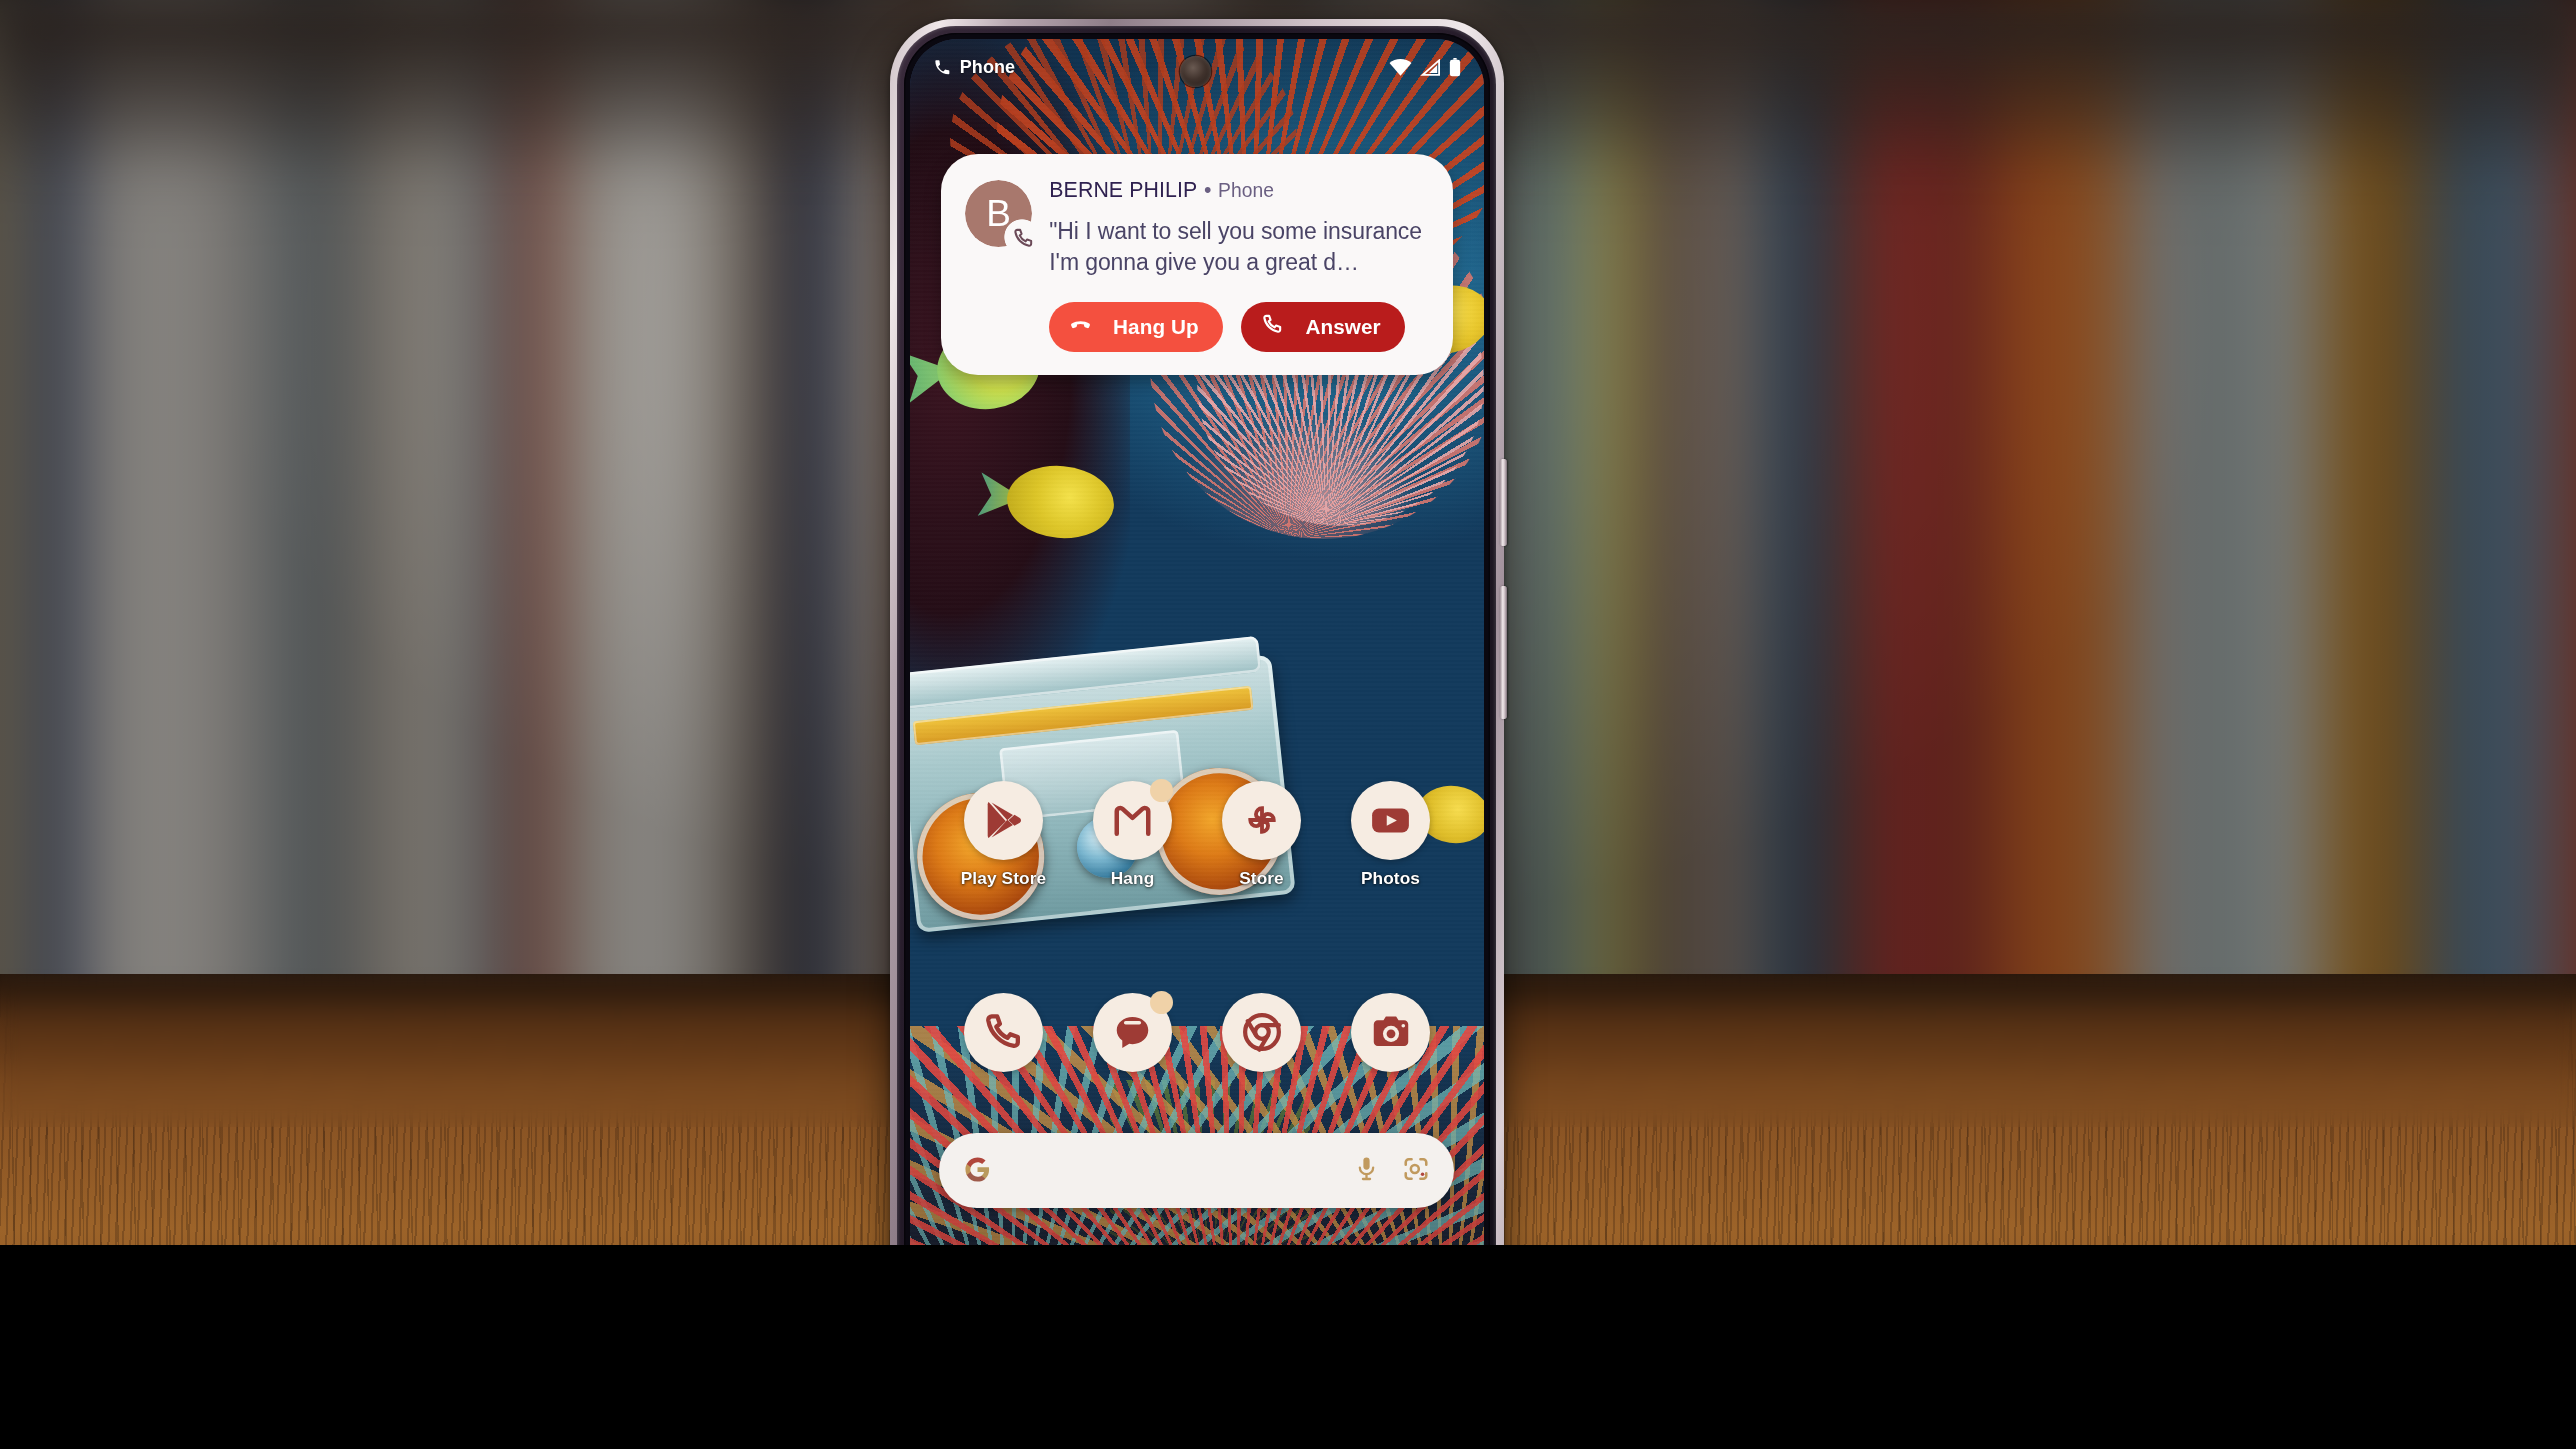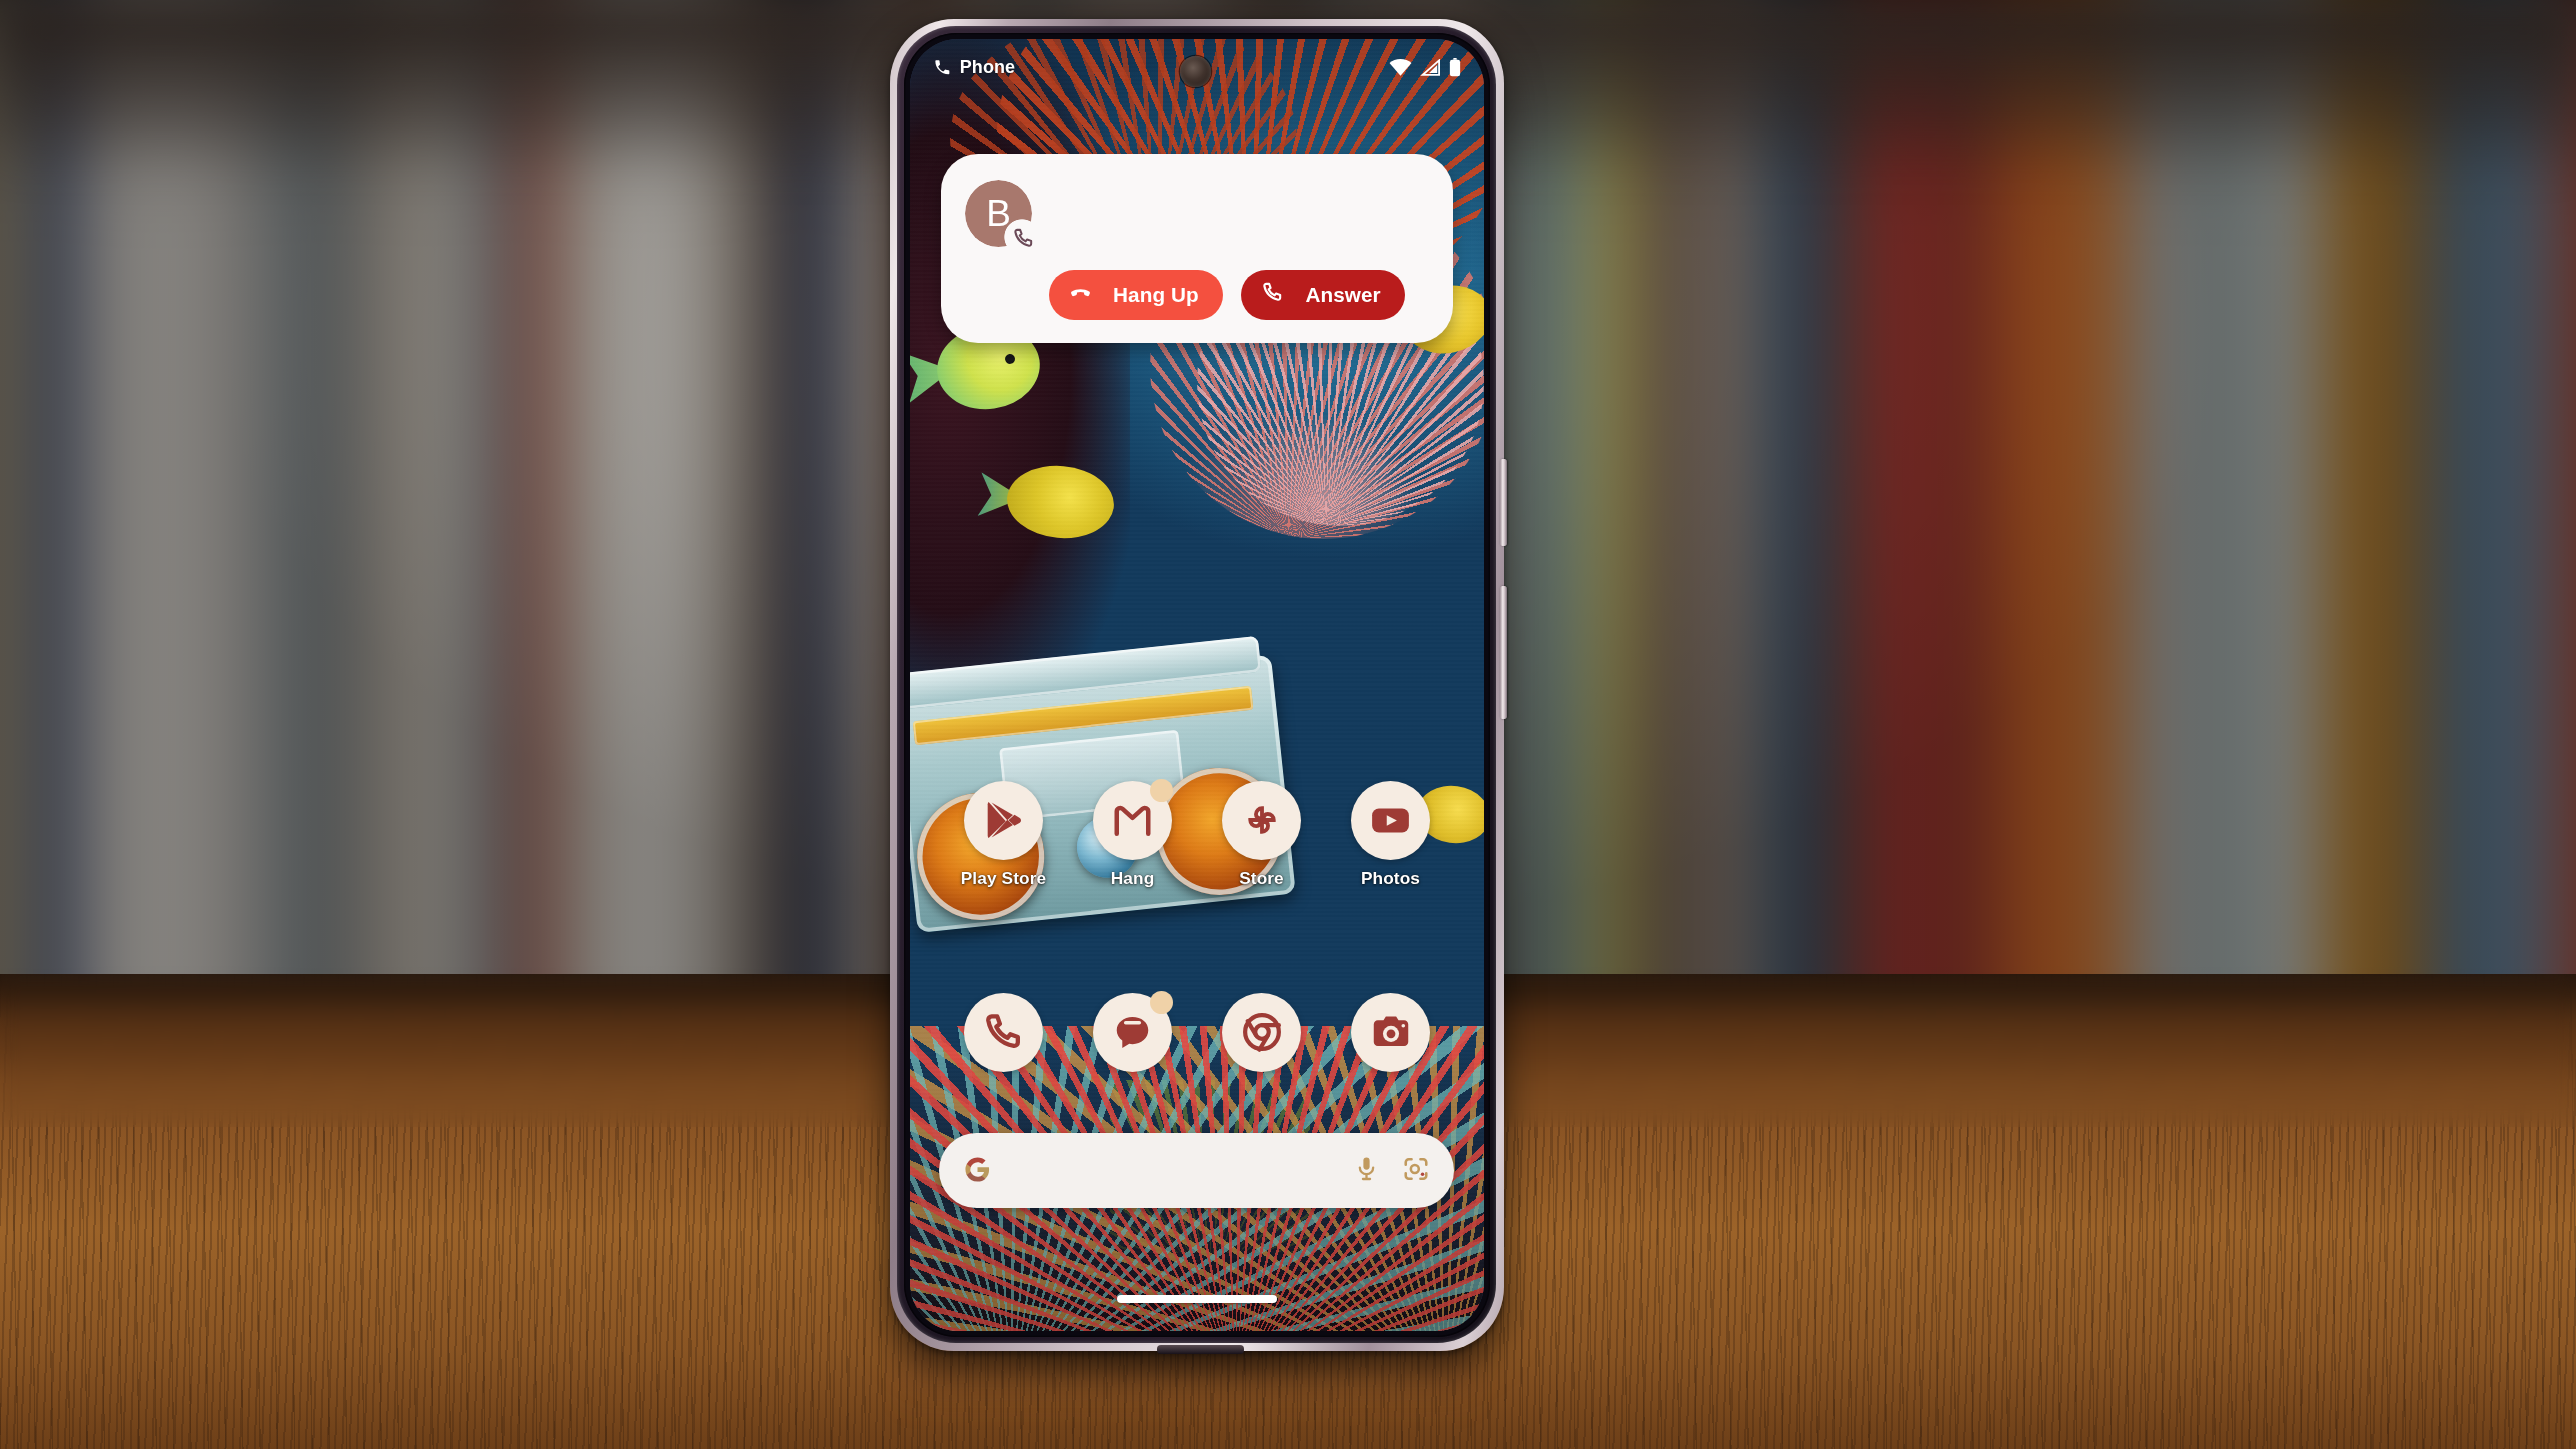--- a/index.html
+++ b/index.html
@@ -1,19 +1,19 @@
 <!DOCTYPE html>
 <html style="font-size:10.7px"><head>
 <meta charset="utf-8">
 <style>
   html,body{margin:0;padding:0;background:#000;}
   body{width:2576px;height:1449px;overflow:hidden;font-family:"Liberation Sans",sans-serif;}
 
   
-  #scene{position:relative;width:2576px;height:1449px;overflow:hidden;}
+  #scene{position:relative;width:2576px;height:1245px;overflow:hidden;}
 
   
   .bg-shelf{
     position:absolute;left:0;top:0;width:2576px;height:1014px;
     background:
       linear-gradient(180deg, rgba(40,30,26,.55) 0%, rgba(40,30,26,0) 22%),
       linear-gradient(90deg,
         #6b5a4e 0px,   #6b5a4e 31px,
         #8d8275 31px,  #8d8275 64px,
         #c9b98e 64px,  #c9b98e 100px,
@@ -484,20 +484,26 @@
       <div class="notif">
         <div class="notif-top">
           <div class="avatar-wrap">
             <div class="avatar">B</div>
             <div class="avatar-badge">
               <svg width="23" height="23" viewBox="0 0 24 24" fill="none" stroke="#6b4a58" stroke-width="2.1" stroke-linecap="round" stroke-linejoin="round">
                 <path d="M5.5 3h3l1.5 4.2-2 1.6a13 13 0 0 0 6.2 6.2l1.6-2L20 14.5v3a2 2 0 0 1-2.2 2A17.5 17.5 0 0 1 3.5 5.2 2 2 0 0 1 5.5 3z"></path>
               </svg>
             </div>
           </div>
+          <div class="notif-textcol">
+            <div class="notif-head">
+              <span class="name">BERNE PHILIP</span><span class="sep">•</span><span class="app">Phone</span>
+            </div>
+            <div class="notif-body">"Hi I want to sell you some insurance I'm gonna give you a great d…</div>
+          </div>
         </div>
         <div class="notif-actions">
           <button class="pill pill-hangup">
             <span>
               <svg width="23" height="23" viewBox="0 0 24 24" fill="#fff">
                 <path d="M12 8.5c-3.3 0-6.4.9-9 2.5-.7.4-1 1.3-.7 2l.9 2c.3.7 1.1 1 1.8.7l2.3-.9c.6-.2 1-.8 1-1.4v-1.3c1.2-.4 2.4-.6 3.7-.6s2.5.2 3.7.6v1.3c0 .6.4 1.2 1 1.4l2.3.9c.7.3 1.5 0 1.8-.7l.9-2c.3-.7 0-1.6-.7-2-2.6-1.6-5.7-2.5-9-2.5z"></path>
               </svg>
             </span>
             <span>Hang Up</span>
           </button>

